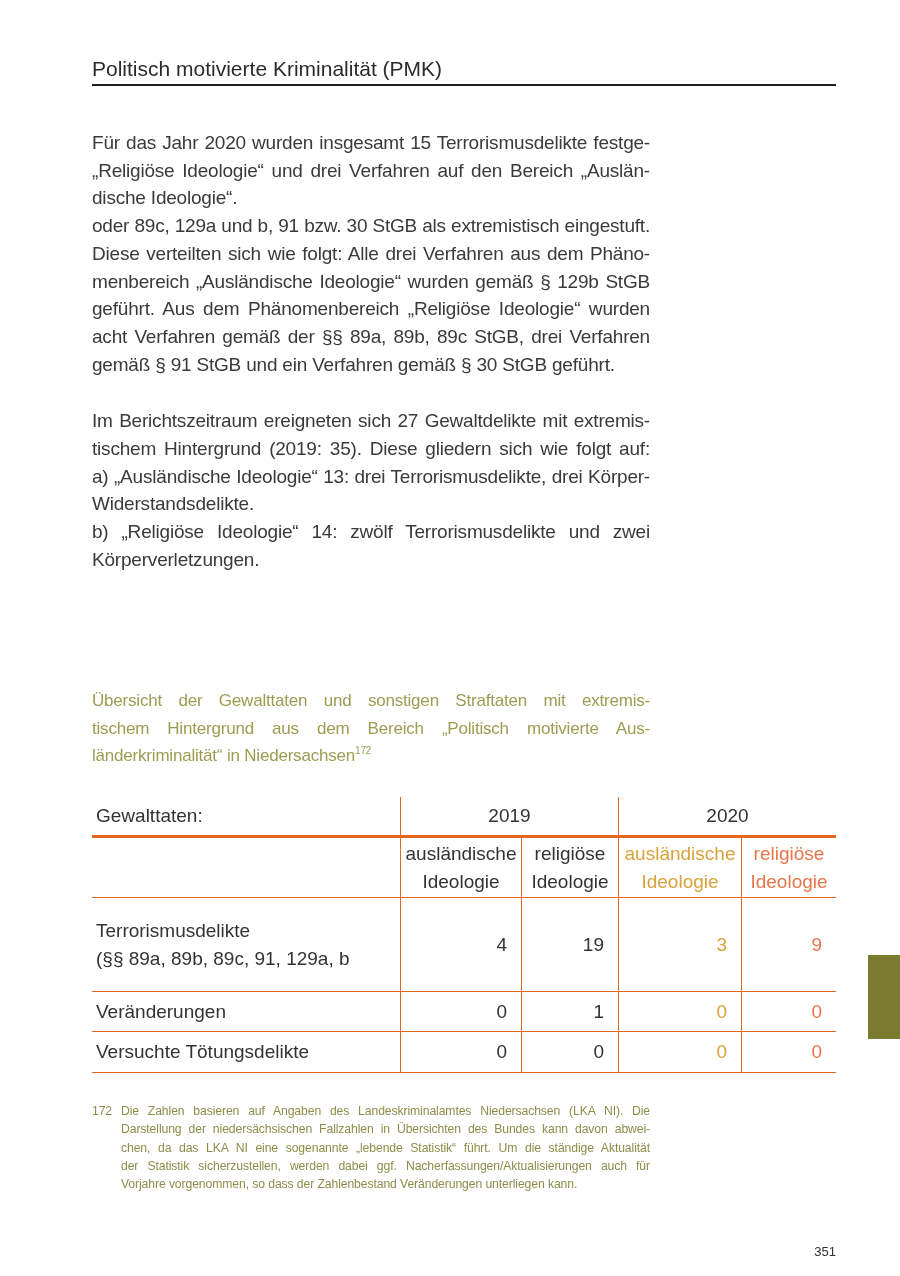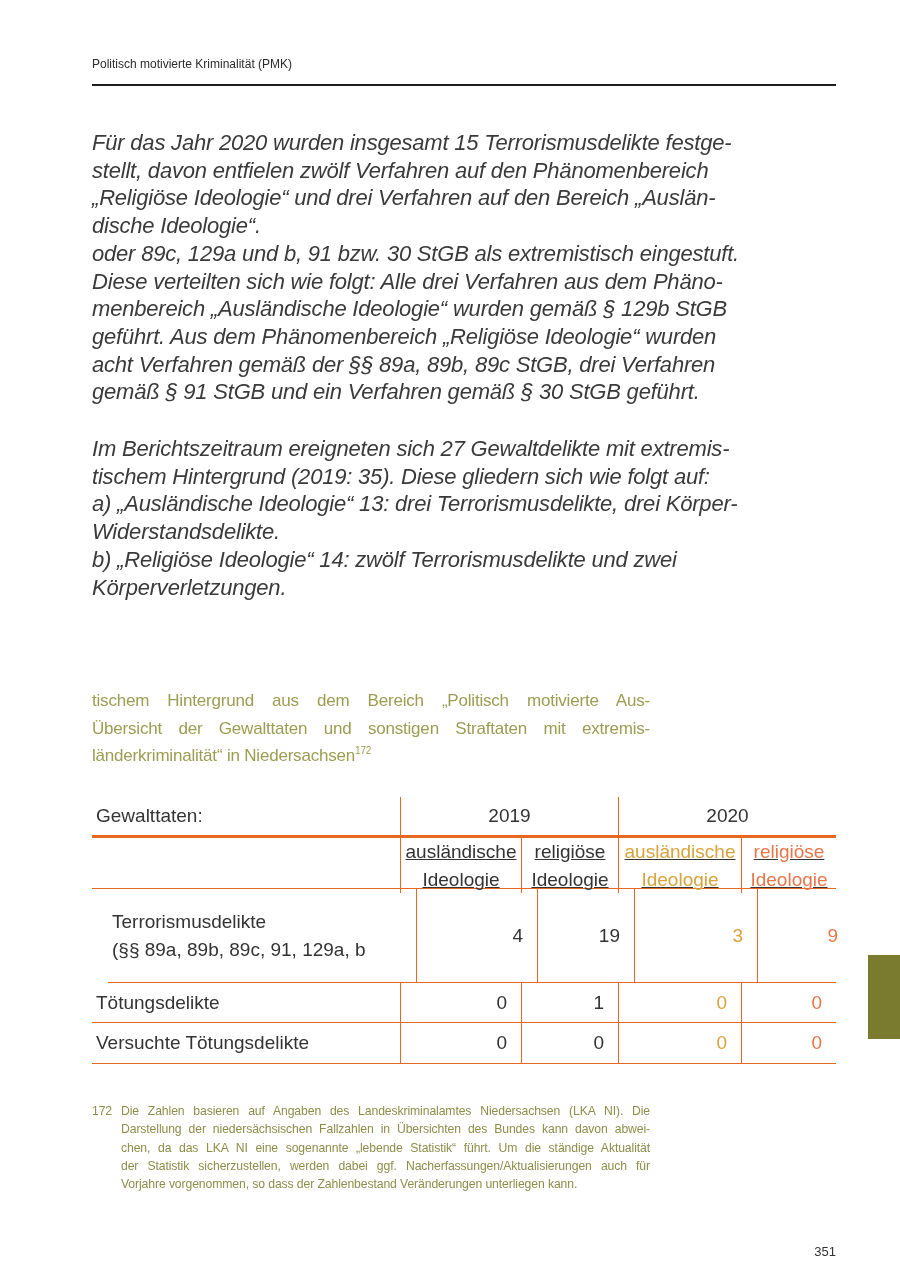--- a/index.html
+++ b/index.html
@@ -1,40 +1,40 @@
 <!DOCTYPE html>
 <html><head>
 <meta charset="utf-8">
 <style>
   * { margin:0; padding:0; box-sizing:border-box; }
   html,body { background:#ffffff; }
   .page {
     position:relative; width:900px; height:1276px; background:#fff;
     font-family:"Liberation Sans", sans-serif; color:#3a3a3a; overflow:hidden;
   }
-  .running-header { position:absolute; left:92px; top:57px; font-size:12px; color:#2b2b2b; }
+  .running-header { position:absolute; left:92px; top:57px; font-size:21px; color:#2b2b2b; }
   .header-rule { position:absolute; left:92px; top:84px; width:744px; height:2px; background:#1f1f1f; }
 
   .body-text { position:absolute; left:92px; top:129px; width:558px;
-               font-size:22px; line-height:27.7px; letter-spacing:-0.2px;font-style:italic; }
+               font-size:19px; line-height:27.7px; letter-spacing:-0.2px; }
   .line { white-space:nowrap; }
   .line.just { text-align:justify; text-align-last:justify; }
   .vgap { height:29px; }
 
   .doc-heading { position:absolute; left:92px; top:687px; width:558px;
                  font-size:17px; line-height:27.7px; letter-spacing:-0.2px;
                  color:var(--olive-heading,#9c9c52); }
   .doc-heading sup { font-size:10px; vertical-align:super; line-height:0; }
 
   .stat-table { position:absolute; left:92px; top:797px; width:744px; font-size:19px; color:#333; }
   .trow { display:grid; grid-template-columns:308px 121px 97px 123px 95px; }
   .trow.group { grid-template-columns:308px 218px 218px; }
   .r-year { height:41px; border-bottom:3px solid var(--orange,#e8671f); }
-  .r-sub  { height:51px; border-bottom:1px solid var(--orange,#e8671f);text-decoration:underline; }
-  .r-d0   { height:94px; border-bottom:1px solid var(--orange,#e8671f);margin-left:16px; }
+  .r-sub  { height:60px; border-bottom:1px solid var(--orange,#e8671f); }
+  .r-d0   { height:94px; border-bottom:1px solid var(--orange,#e8671f); }
   .r-d1   { height:40px; border-bottom:1px solid var(--orange,#e8671f); }
   .r-d2   { height:41px; border-bottom:1px solid var(--orange,#e8671f); }
   .cell { display:flex; align-items:center; }
   .cell.vline { border-left:1px solid var(--orange,#e8671f); }
   .cell.center { justify-content:center; }
   .cell.col { flex-direction:column; justify-content:center; line-height:27.7px; }
   .cell.num { justify-content:flex-end; padding-right:14px; }
   .cell.label { padding-left:4px; flex-direction:column; align-items:flex-start; justify-content:center; line-height:27.7px; }
   .c-gold { color:var(--gold,#d8a33c); }
   .c-salmon { color:var(--salmon,#e7764a); }
@@ -52,21 +52,20 @@
 </head>
 <body>
 
 <div class="page" style="--orange: #e8671f; --gold: #d8a33c; --salmon: #e7764a; --olive-heading: #9c9c52; --olive-footnote: #8d8d4a; --olive-tab: #7b7b30;">
   <div class="running-header">Politisch motivierte Kriminalität (PMK)</div>
   <div class="header-rule"></div>
 
   <section class="body-text">
       <div class="para">
         <div class="line just">Für das Jahr 2020 wurden insgesamt 15 Terrorismusdelikte festge-</div>
-        <div class="line just">stellt, davon entfielen zwölf Verfahren auf den Phänomenbereich</div>
         <div class="line just">„Religiöse Ideologie“ und drei Verfahren auf den Bereich „Auslän-</div>
         <div class="line">dische Ideologie“.</div>
       </div>
       <div class="para">
         <div class="line just">oder 89c, 129a und b, 91 bzw. 30 StGB als extremistisch eingestuft.</div>
         <div class="line just">Diese verteilten sich wie folgt: Alle drei Verfahren aus dem Phäno-</div>
         <div class="line just">menbereich „Ausländische Ideologie“ wurden gemäß § 129b StGB</div>
         <div class="line just">geführt. Aus dem Phänomenbereich „Religiöse Ideologie“ wurden</div>
         <div class="line just">acht Verfahren gemäß der §§ 89a, 89b, 89c StGB, drei Verfahren</div>
         <div class="line">gemäß § 91 StGB und ein Verfahren gemäß § 30 StGB geführt.</div>
@@ -80,22 +79,22 @@
         <div class="line just">a) „Ausländische Ideologie“ 13: drei Terrorismusdelikte, drei Körper-</div>
         <div class="line">Widerstandsdelikte.</div>
       </div>
       <div class="para">
         <div class="line just">b) „Religiöse Ideologie“ 14: zwölf Terrorismusdelikte und zwei</div>
         <div class="line">Körperverletzungen.</div>
       </div>
     </section>
 
   <section class="doc-heading">
+      <div class="line just">Übersicht der Gewalttaten und sonstigen Straftaten mit extremis-</div>
       <div class="line just">tischem Hintergrund aus dem Bereich „Politisch motivierte Aus-</div>
-      <div class="line just">Übersicht der Gewalttaten und sonstigen Straftaten mit extremis-</div>
       <div class="line"><span>länderkriminalität“ in Niedersachsen</span><sup>172</sup></div>
     </section>
 
   <section class="stat-table">
       <div class="trow group r-year">
         <div class="cell label">Gewalttaten:</div>
         <div class="cell center vline">2019</div>
         <div class="cell center vline">2020</div>
       </div>
       <div class="trow r-sub">
@@ -122,21 +121,21 @@
           <div class="line">Terrorismusdelikte</div>
           <div class="line">(§§ 89a, 89b, 89c, 91, 129a, b</div>
         </div>
         <div class="cell num vline">4</div>
         <div class="cell num vline">19</div>
         <div class="cell num vline c-gold">3</div>
         <div class="cell num vline c-salmon">9</div>
       </div>
       <div class="trow r-d1">
         <div class="cell label">
-          <div class="line">Tötungsdelikte</div>
+          <div class="line">Veränderungen</div>
         </div>
         <div class="cell num vline">0</div>
         <div class="cell num vline">1</div>
         <div class="cell num vline c-gold">0</div>
         <div class="cell num vline c-salmon">0</div>
       </div>
       <div class="trow r-d2">
         <div class="cell label">
           <div class="line">Versuchte Tötungsdelikte</div>
         </div>

